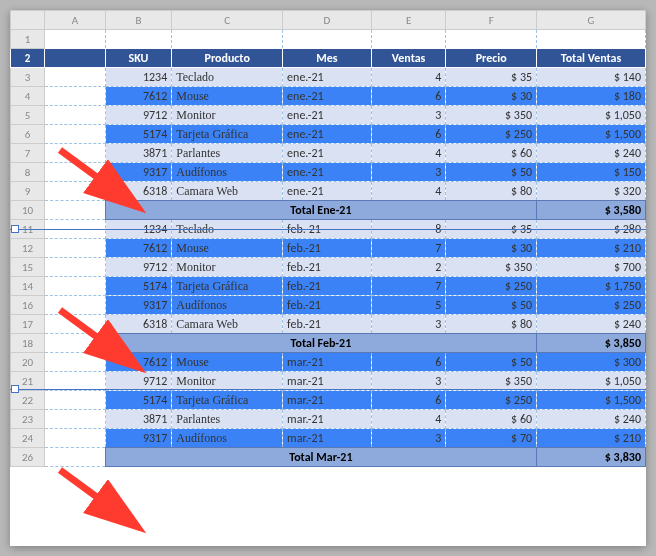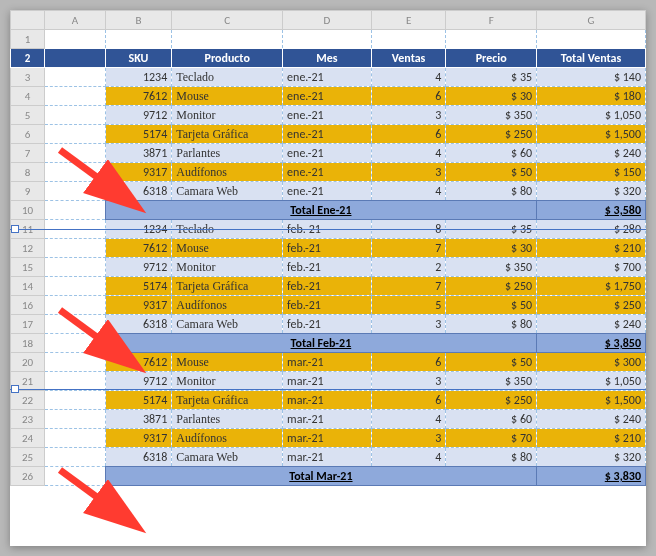--- a/index.html
+++ b/index.html
@@ -4,25 +4,25 @@
 <style>
   html,body{margin:0;padding:0;font-family:Calibri,Arial,sans-serif;font-size:12px;color:#333;}
   body{background:#B8B8B8;display:flex;align-items:center;justify-content:center;width:656px;height:556px;}
   .card{background:#fff;width:636px;height:536px;box-shadow:0 2px 8px rgba(0,0,0,.3);position:relative;}
   table{border-collapse:collapse;width:100%;table-layout:fixed;}
   th,td{border:1px dashed #9CC2E5;height:19px;padding:0 4px;box-sizing:border-box;vertical-align:middle;white-space:nowrap;overflow:hidden;}
   .colhdr th{background:#E8E8E8;color:#888;font-weight:normal;border:1px solid #ccc;font-size:11px;text-align:center;}
   .rowhdr{background:#E8E8E8;color:#888;text-align:center;border:1px solid #ccc;width:34px;font-size:11px;}
   .hdr td{background:#305496;color:#fff;font-weight:bold;text-align:center;border:1px solid #fff;}
   .odd td.d{background:#D9E1F2;}
-  .even td.d{background:#eab308;}
+  .even td.d{background:#3b82f6;}
   td.num{text-align:right;}
   td.txt{text-align:left;font-family:Liberation Serif, serif;}
   td.ctr{text-align:left;}
-  .tot td.d{background:#8EA9DB;color:#000;font-weight:bold;border:1px solid #5B7AB5;text-decoration:underline;}
+  .tot td.d{background:#8EA9DB;color:#000;font-weight:bold;border:1px solid #5B7AB5;}
   .tot td.lbl{text-align:center;}
   .grpline{position:absolute;height:0;border-top:1px solid #4472C4;left:0;right:0;}
   .grpbox{position:absolute;width:6px;height:6px;background:#fff;border:1px solid #4472C4;left:1px;margin-top:-4px;}
   svg.arrow{position:absolute;pointer-events:none;}
   col.cA{width:60px}col.cB{width:66px}col.cC{width:110px}col.cD{width:88px}col.cE{width:74px}col.cF{width:90px}col.cG{width:108px}
 </style>
 </head>
 <body>
 <div class="card">
 <table>
@@ -254,30 +254,20 @@
         <tr class="even">
           <td class="rowhdr">24</td>
           <td></td>
           <td class="d num">9317</td>
           <td class="d txt">Audífonos</td>
           <td class="d ctr">mar.-21</td>
           <td class="d num">3</td>
           <td class="d num">$ 70</td>
           <td class="d num">$ 210</td>
         </tr>
-        <tr class="odd">
-          <td class="rowhdr">25</td>
-          <td></td>
-          <td class="d num">6318</td>
-          <td class="d txt">Camara Web</td>
-          <td class="d ctr">mar.-21</td>
-          <td class="d num">4</td>
-          <td class="d num">$ 80</td>
-          <td class="d num">$ 320</td>
-        </tr>
         <tr class="tot">
           <td class="rowhdr">26</td>
           <td></td>
           <td class="d lbl" colspan="5">Total Mar-21</td>
           <td class="d num">$ 3,830</td>
         </tr>
       </tbody>
 </table>
 
 <div class="grpline" style="top:219px"></div>

